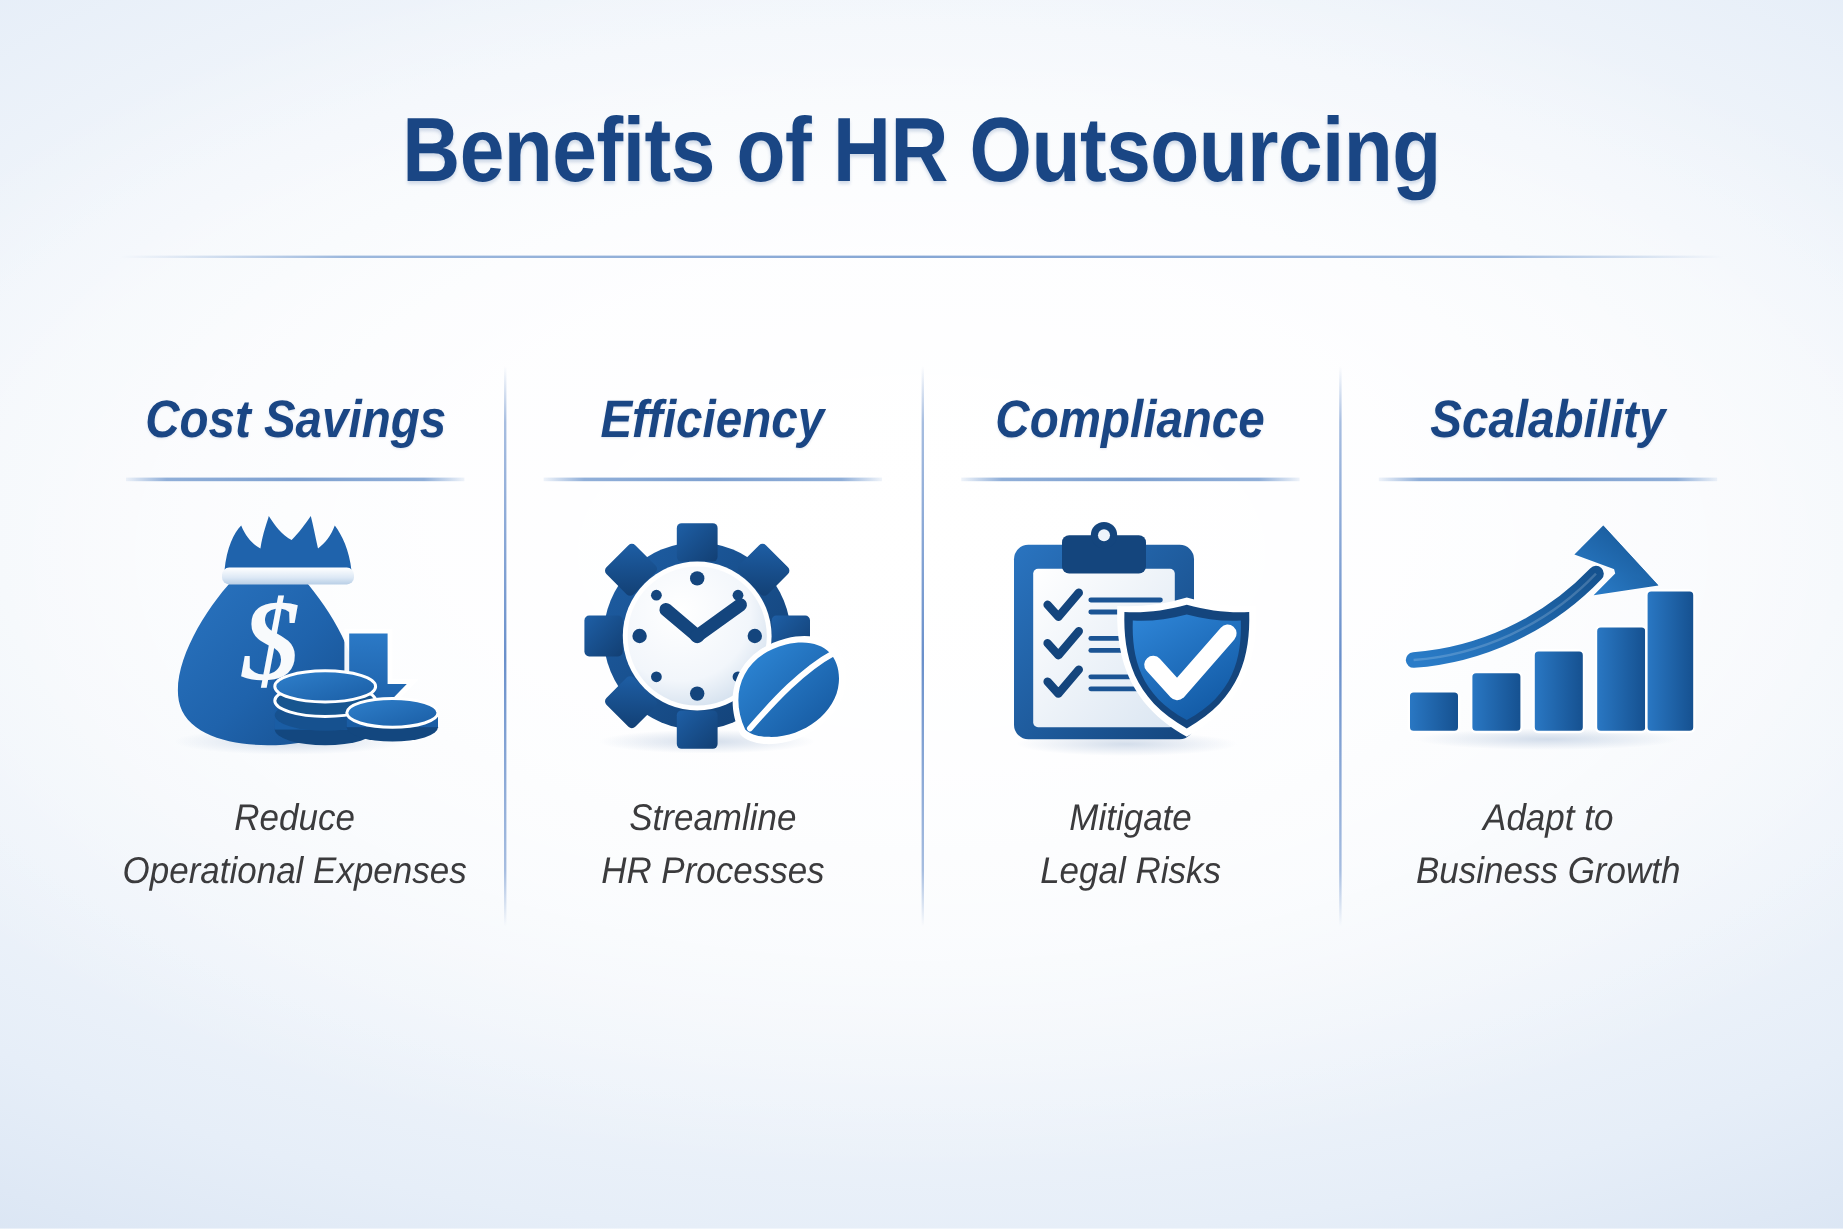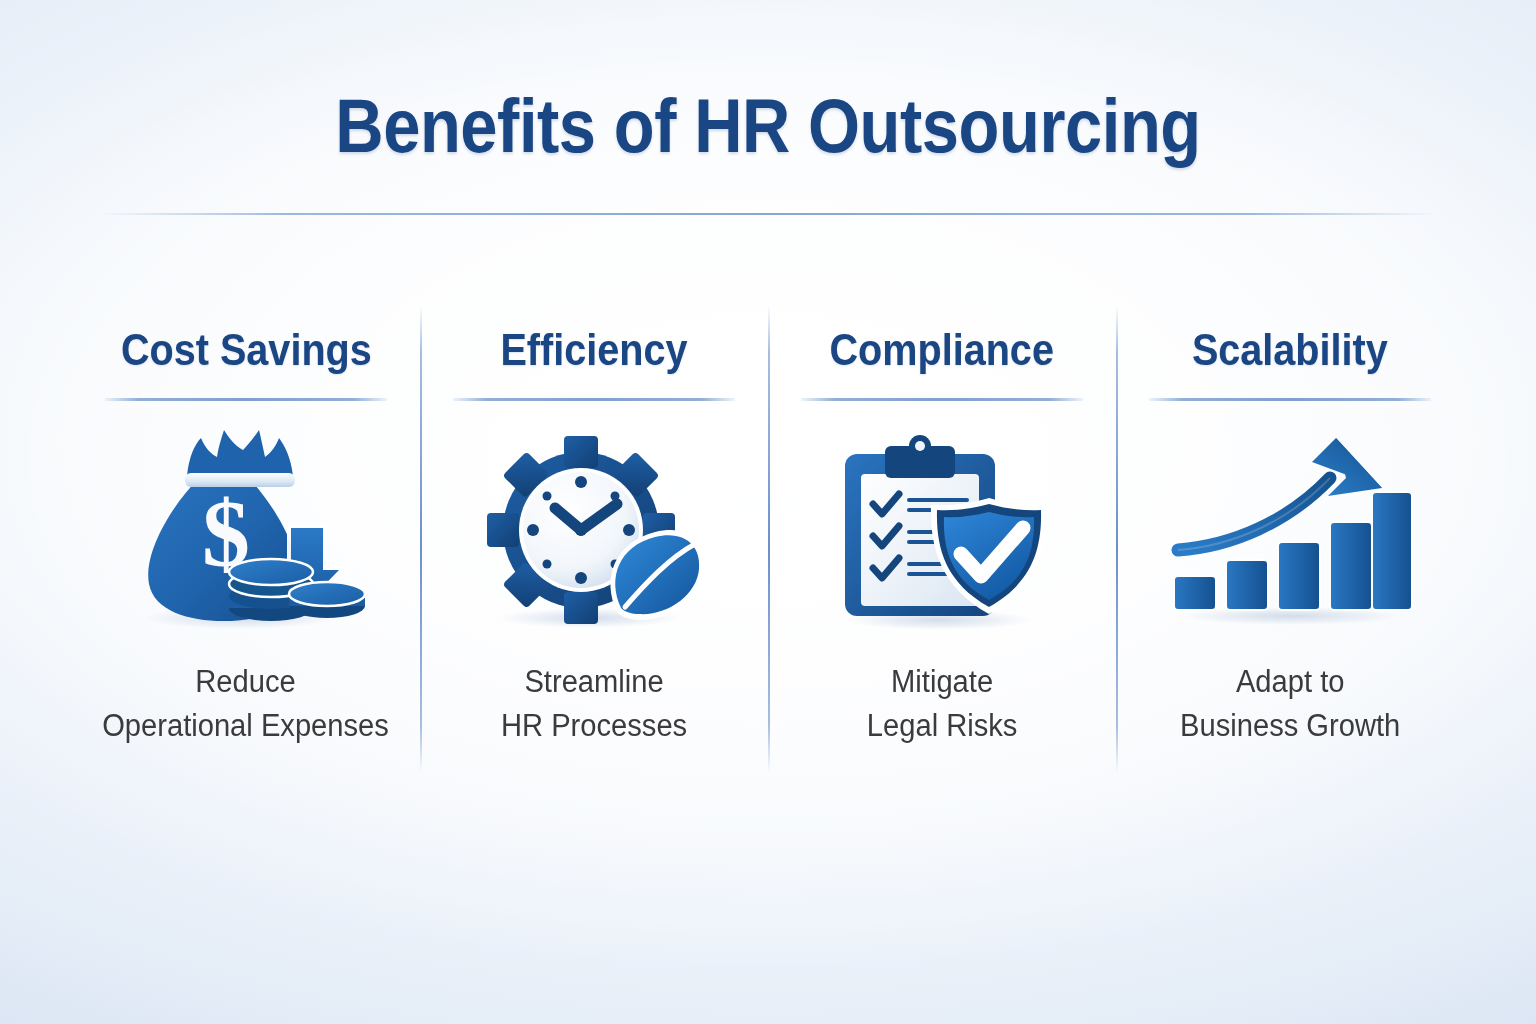--- a/index.html
+++ b/index.html
@@ -58,20 +58,21 @@
     width:1392px; height:490px;
     display:flex;
     z-index:3;
   }
   .col {
     position:relative;
     flex:1 1 25%;
     display:flex;
     flex-direction:column;
     align-items:center;
+    font-style:italic;
   }
   
   .col + .col::before {
     content:"";
     position:absolute;
     left:0; top:5px; bottom:18px;
     width:2px;
     background:linear-gradient(to bottom,
       rgba(150,180,222,0) 0%, rgba(138,168,214,0.75) 10%,
       rgba(98,138,200,0.95) 52%, rgba(138,168,214,0.75) 90%,

